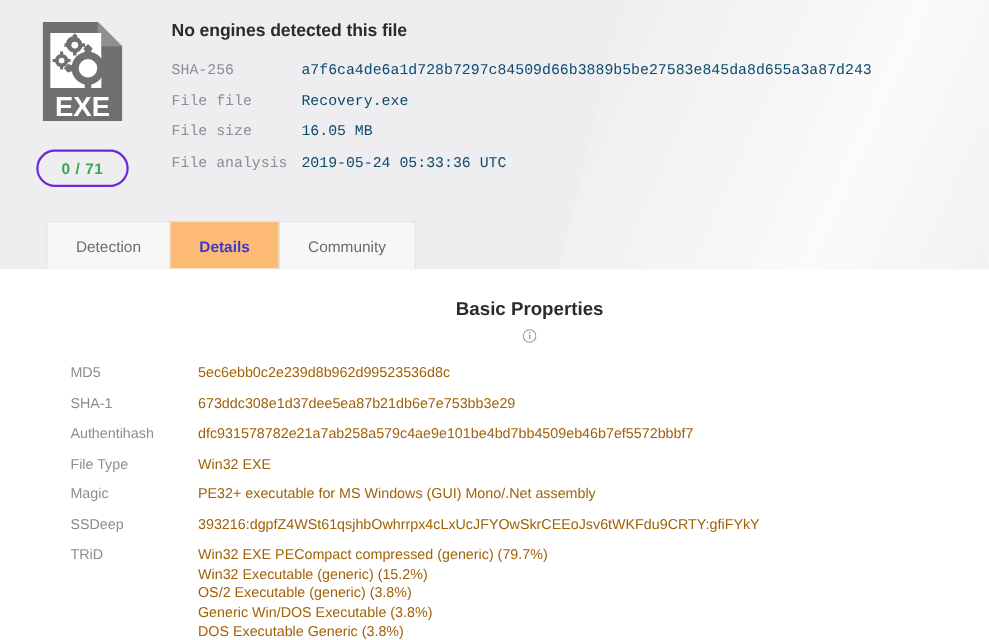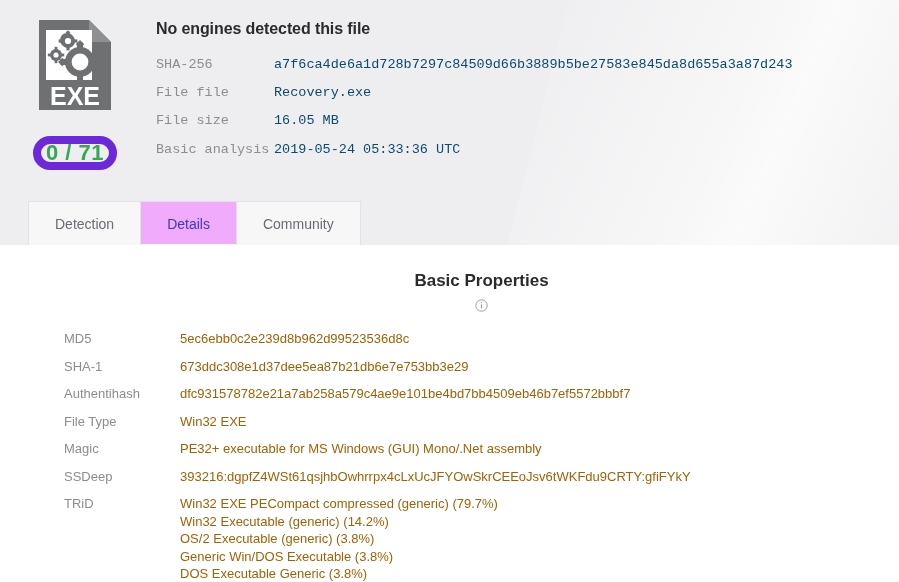--- a/index.html
+++ b/index.html
@@ -47,24 +47,24 @@
   }
   .exe-icon {
     width: 76px;
     height: 94px;
     display: block;
   }
   .score-badge {
     margin-top: 16px;
     width: 84px;
     height: 34px;
-    border: 8px solid #6d28d9;
+    border: 2px solid #6d28d9;
     border-radius: 18px;
     color: #34a853;
-    font-size: 22px;
+    font-size: 14px;
     font-weight: bold;
     display: flex;
     align-items: center;
     justify-content: center;
     letter-spacing: 0.5px;
     background: transparent;
   }
 
   
   .meta-col { padding-left: 6px; padding-top: 2px; }
@@ -86,21 +86,21 @@
     color: #8c8c93;
     width: 118px;
     padding-right: 10px;
     white-space: nowrap;
   }
   td.meta-val { color: #0c4a6e; }
 
   
   .tabs {
     position: absolute;
-    left: 28px;
+    left: 42px;
     bottom: 0;
     display: flex;
     align-items: flex-end;
     z-index: 3;
   }
   .tab {
     height: 44px;
     padding: 0 26px;
     display: flex;
     align-items: center;
@@ -109,23 +109,23 @@
     color: #6b6b73;
     background: #f7f7f8;
     border: 1px solid #e2e2e6;
     border-bottom: none;
     border-left: none;
     cursor: pointer;
     white-space: nowrap;
   }
   .tab:first-child { border-left: 1px solid #e2e2e6; }
   .tab.active {
-    background: #f0abfc;
+    background: #fdba74;
     color: #3f37c9;
-    font-weight: normal;
+    font-weight: bold;
     border-color: #e2e2e6;
     position: relative;
   }
   .tab.active::after {
     content: "";
     position: absolute;
     left: 0; right: 0; bottom: -1px;
     height: 2px;
     background: #ffffff;
   }
@@ -239,21 +239,21 @@
           </tr>
           <tr>
             <td class="meta-key">File file</td>
             <td class="meta-val">Recovery.exe</td>
           </tr>
           <tr>
             <td class="meta-key">File size</td>
             <td class="meta-val">16.05 MB</td>
           </tr>
           <tr>
-            <td class="meta-key">Basic analysis</td>
+            <td class="meta-key">File analysis</td>
             <td class="meta-val">2019-05-24 05:33:36 UTC</td>
           </tr>
         </tbody>
       </table>
     </div>
   </div>
 
   <div class="tabs">
     <div class="tab">Detection</div>
     <div class="tab active">Details</div>
@@ -295,21 +295,21 @@
         <td class="prop-val">PE32+ executable for MS Windows (GUI) Mono/.Net assembly</td>
       </tr>
       <tr>
         <td class="prop-key">SSDeep</td>
         <td class="prop-val">393216:dgpfZ4WSt61qsjhbOwhrrpx4cLxUcJFYOwSkrCEEoJsv6tWKFdu9CRTY:gfiFYkY</td>
       </tr>
       <tr>
         <td class="prop-key">TRiD</td>
         <td class="prop-val">
           <span class="trid-line">Win32 EXE PECompact compressed (generic) (79.7%)</span>
-          <span class="trid-line">Win32 Executable (generic) (14.2%)</span>
+          <span class="trid-line">Win32 Executable (generic) (15.2%)</span>
           <span class="trid-line">OS/2 Executable (generic) (3.8%)</span>
           <span class="trid-line">Generic Win/DOS Executable (3.8%)</span>
           <span class="trid-line">DOS Executable Generic (3.8%)</span>
         </td>
       </tr>
 
     </tbody>
   </table>
 
 </div>

